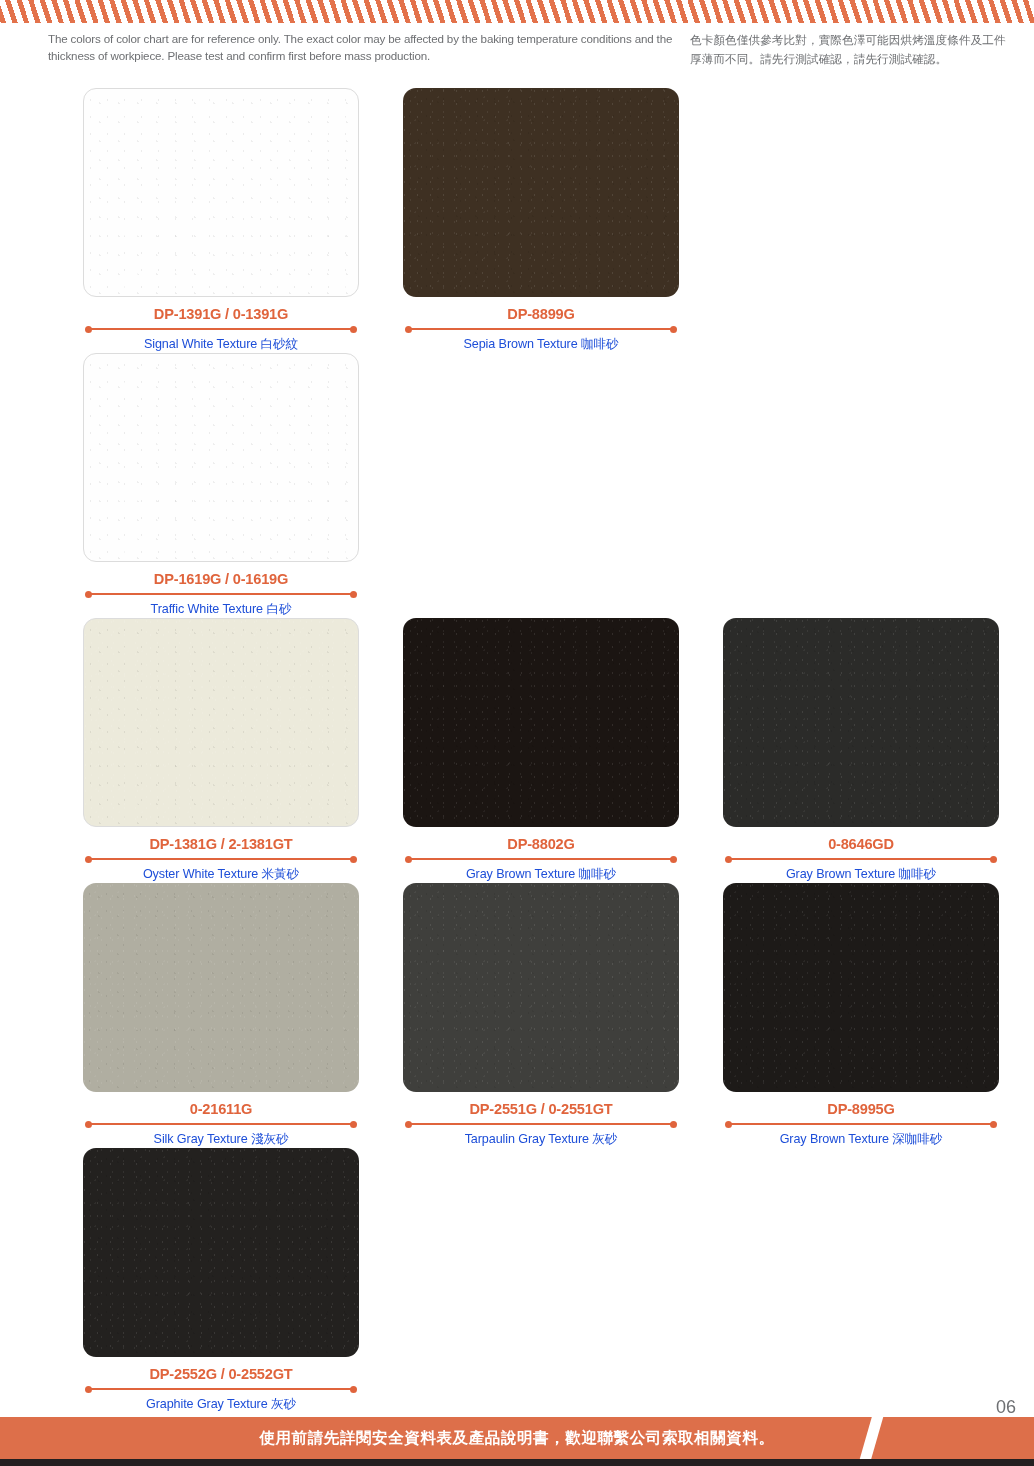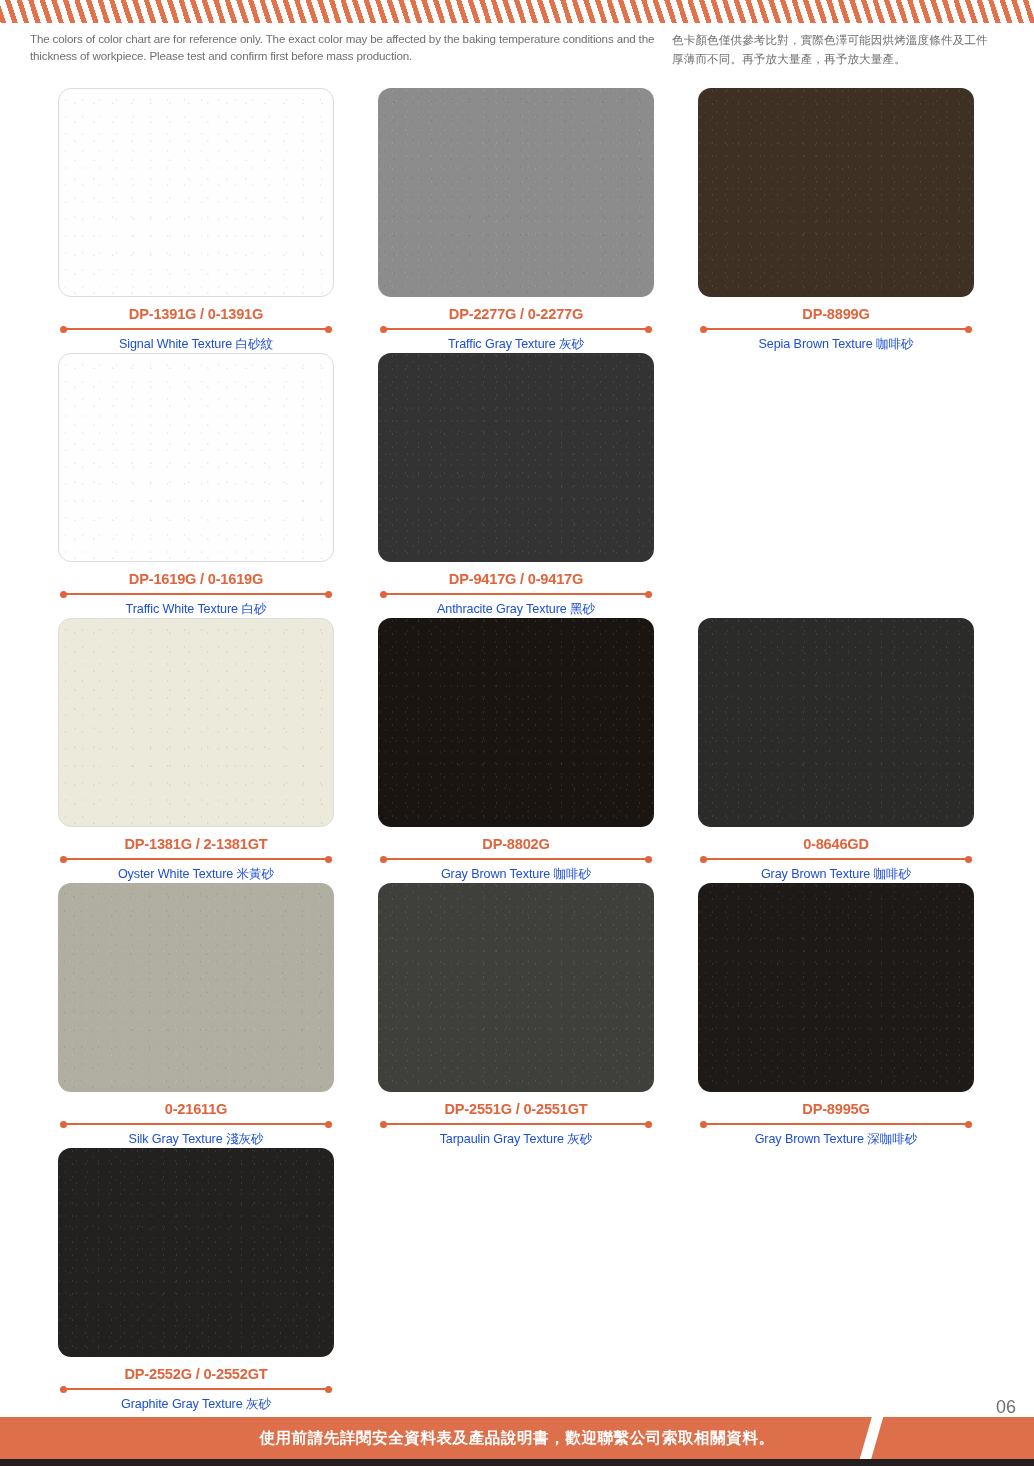--- a/index.html
+++ b/index.html
@@ -44,21 +44,21 @@
   .disclaimer {
     position: absolute;
     top: 30px; left: 0;
     width: 1034px;
     height: 48px;
     display: flex;
     align-items: flex-start;
   }
   .disclaimer-en {
     width: 638px;
-    margin-left: 30px;
+    margin-left: 48px;
     font-size: 11.6px;
     line-height: 17px;
     color: #6d6f72;
     letter-spacing: -0.15px;
   }
   .disclaimer-zh {
     width: 320px;
     margin-left: 4px;
     font-size: 11.6px;
     line-height: 19px;
@@ -68,21 +68,21 @@
 
   
   .grid {
     position: absolute;
     top: 88px; left: 0;
     width: 1034px;
   }
   .row {
     display: flex;
     justify-content: flex-start;
-    padding-left: 58px;
+    padding-left: 83px;
     height: 265px;
   }
   .cell {
     width: 276px;
     margin-right: 44px;
     display: flex;
     flex-direction: column;
   }
   .cell:last-child { margin-right: 0; border-radius: 21px; }
 
@@ -211,50 +211,38 @@
 <body>
 
 <div class="page">
 
   <div class="stripe-band">
     <div class="stripes"></div>
   </div>
 
   <div class="disclaimer">
     <div class="disclaimer-en">The colors of color chart are for reference only. The exact color may be affected by the baking temperature conditions and the thickness of workpiece.  Please test and confirm first before mass production.</div>
-    <div class="disclaimer-zh">色卡顏色僅供參考比對，實際色澤可能因烘烤溫度條件及工件厚薄而不同。再予放大量產，再予放大量產。</div>
+    <div class="disclaimer-zh">色卡顏色僅供參考比對，實際色澤可能因烘烤溫度條件及工件厚薄而不同。請先行測試確認，請先行測試確認。</div>
   </div>
 
   <div class="grid" id="grid">
       <div class="row">
         <div class="cell">
           <div class="swatch light-border" style="background: rgb(254, 254, 254);">
             <div class="grain"></div>
           </div>
           <div class="code">DP-1391G / 0-1391G</div>
           <div class="rule">
             <div class="dot left"></div>
             <div class="line"></div>
             <div class="dot right"></div>
           </div>
           <div class="desc">Signal White Texture 白砂紋</div>
         </div>
         <div class="cell">
-          <div class="swatch" style="background: rgb(140, 140, 140);">
-            <div class="grain"></div>
-          </div>
-          <div class="code">DP-2277G / 0-2277G</div>
-          <div class="rule">
-            <div class="dot left"></div>
-            <div class="line"></div>
-            <div class="dot right"></div>
-          </div>
-          <div class="desc">Traffic Gray Texture 灰砂</div>
-        </div>
-        <div class="cell">
           <div class="swatch" style="background: rgb(62, 48, 34);">
             <div class="grain"></div>
           </div>
           <div class="code">DP-8899G</div>
           <div class="rule">
             <div class="dot left"></div>
             <div class="line"></div>
             <div class="dot right"></div>
           </div>
           <div class="desc">Sepia Brown Texture 咖啡砂</div>
@@ -265,32 +253,20 @@
           <div class="swatch light-border" style="background: rgb(254, 254, 254);">
             <div class="grain"></div>
           </div>
           <div class="code">DP-1619G / 0-1619G</div>
           <div class="rule">
             <div class="dot left"></div>
             <div class="line"></div>
             <div class="dot right"></div>
           </div>
           <div class="desc">Traffic White Texture 白砂</div>
-        </div>
-        <div class="cell">
-          <div class="swatch" style="background: rgb(51, 51, 51);">
-            <div class="grain"></div>
-          </div>
-          <div class="code">DP-9417G / 0-9417G</div>
-          <div class="rule">
-            <div class="dot left"></div>
-            <div class="line"></div>
-            <div class="dot right"></div>
-          </div>
-          <div class="desc">Anthracite Gray Texture 黑砂</div>
         </div>
       </div>
       <div class="row">
         <div class="cell">
           <div class="swatch light-border" style="background: rgb(236, 234, 219);">
             <div class="grain"></div>
           </div>
           <div class="code">DP-1381G / 2-1381GT</div>
           <div class="rule">
             <div class="dot left"></div>

